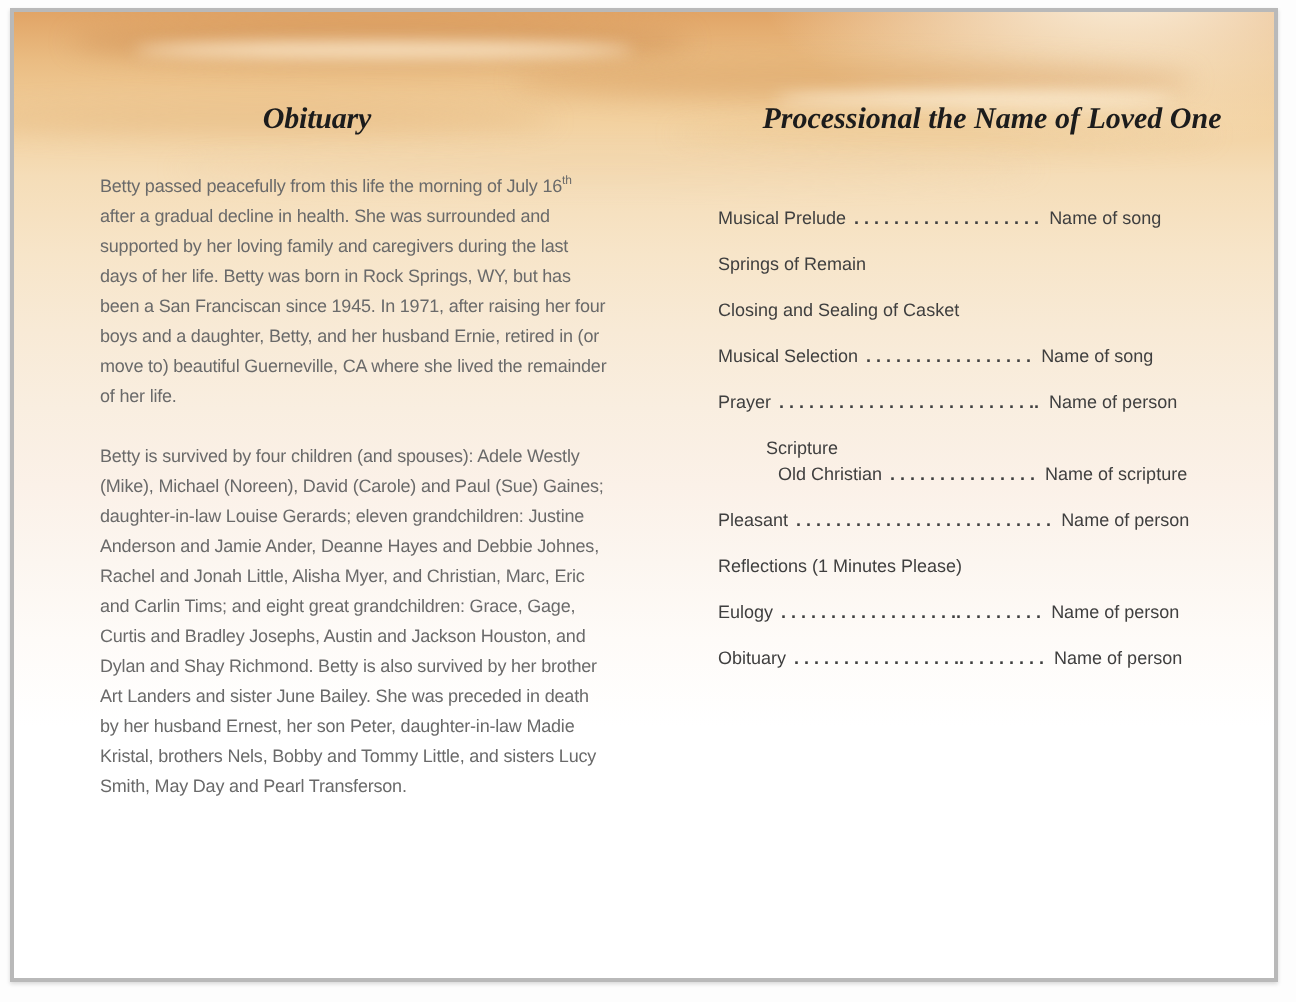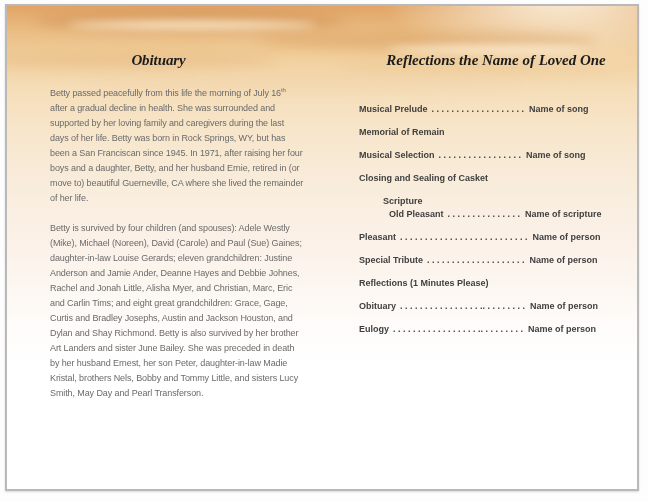--- a/index.html
+++ b/index.html
@@ -49,24 +49,24 @@
   .col.left p{margin:0 0 15px 0;}
   sup{font-size:6px;vertical-align:super;line-height:0;}
 
   .col.right{left:352px;width:264px;}
   .col.right h1{margin-bottom:33px;padding-left:10px;}
   .row{
     font-weight:bold;font-size:9px;line-height:13px;
     color:var(--label-text);margin-bottom:10px;
   }
   .row.tight{margin-bottom:0;margin-left:24px;}
-  .row .label{font-weight:bold;}
+  .row .label{font-weight:normal;}
   .row .label.indent{margin-left:30px;}
   .row .dots{font-weight:bold;margin:0 5px 0 4px;color:var(--label-text);}
-  .row .value{font-weight:bold;text-align:center;}
+  .row .value{font-weight:normal;text-align:center;}
   .row .value.gap{margin-left:30px;}
 </style>
 </head>
 <body>
 
 <div class="page">
   <div class="card">
     <div class="sky">
       <div class="cloud c1"></div>
       <div class="cloud c2"></div>
@@ -77,29 +77,29 @@
       <div class="streak s2"></div>
     </div>
 
     <div class="col left">
       <h1>Obituary</h1>
       <p><span>Betty passed peacefully from this life the morning of July 16</span><sup>th</sup><span> after a gradual decline in health.  She was surrounded and supported by her loving family and caregivers during the last days of her life.  Betty was born in Rock Springs, WY, but has been a San Franciscan since 1945.  In 1971, after raising her four boys and a daughter, Betty, and her husband Ernie, retired in (or move to) beautiful Guerneville, CA where she lived the remainder of her life.</span></p>
       <p>Betty is survived by four children (and spouses): Adele Westly (Mike), Michael (Noreen), David (Carole) and Paul (Sue) Gaines;  daughter-in-law Louise Gerards;  eleven grandchildren: Justine Anderson and Jamie Ander, Deanne Hayes and Debbie Johnes, Rachel and Jonah Little, Alisha Myer, and Christian, Marc, Eric and Carlin Tims;  and eight great grandchildren: Grace, Gage, Curtis and Bradley Josephs, Austin and Jackson Houston, and Dylan and Shay Richmond. Betty is also survived by her brother Art Landers and sister June Bailey.  She was preceded in death by her husband Ernest, her son Peter, daughter-in-law Madie Kristal, brothers Nels, Bobby and Tommy Little, and sisters Lucy Smith, May Day and Pearl Transferson.</p>
     </div>
 
     <div class="col right">
-      <h1>Reflections the Name of Loved One</h1>
+      <h1>Processional the Name of Loved One</h1>
       <div id="service-list">
           <div class="row"><span class="label">Musical Prelude</span><span class="dots">. . . . . . . . . . .  . . . . . . . .</span><span class="value">Name of song</span></div>
-          <div class="row"><span class="label">Memorial of Remain</span></div>
+          <div class="row"><span class="label">Springs of Remain</span></div>
+          <div class="row"><span class="label">Closing and Sealing of Casket</span></div>
           <div class="row"><span class="label">Musical Selection</span><span class="dots">. . . . . . . . . . . . . . . . .</span><span class="value">Name of song</span></div>
-          <div class="row"><span class="label">Closing and Sealing of Casket</span></div>
+          <div class="row"><span class="label">Prayer</span><span class="dots">. . . . . . . . . . . . . . . . . . . . . . . . . ..</span><span class="value">Name of person</span></div>
           <div class="row tight"><span class="label">Scripture</span></div>
-          <div class="row"><span class="label indent">Old Pleasant</span><span class="dots">. . . . . . . . . . . . . . .</span><span class="value">Name of scripture</span></div>
+          <div class="row"><span class="label indent">Old Christian</span><span class="dots">. . . . . . . . . . . . . . .</span><span class="value">Name of scripture</span></div>
           <div class="row"><span class="label">Pleasant</span><span class="dots">. . . . . . . . . . . . . . . . . . . . . . . . . .</span><span class="value">Name of person</span></div>
-          <div class="row"><span class="label">Special Tribute</span><span class="dots">. . . . . . . . . . . . . .  . . . . . .</span><span class="value">Name of person</span></div>
           <div class="row"><span class="label">Reflections (1 Minutes Please)</span></div>
+          <div class="row"><span class="label">Eulogy</span><span class="dots">. . . . . . . . . . . . . . . . . .. . . . . . . . .</span><span class="value">Name of person</span></div>
           <div class="row"><span class="label">Obituary</span><span class="dots">. . . . . . . . . . . . . . . . .. . . . . . . . .</span><span class="value">Name of person</span></div>
-          <div class="row"><span class="label">Eulogy</span><span class="dots">. . . . . . . . . . . . . . . . . .. . . . . . . . .</span><span class="value">Name of person</span></div>
         </div>
     </div>
   </div>
 </div>
 
 </body></html>

